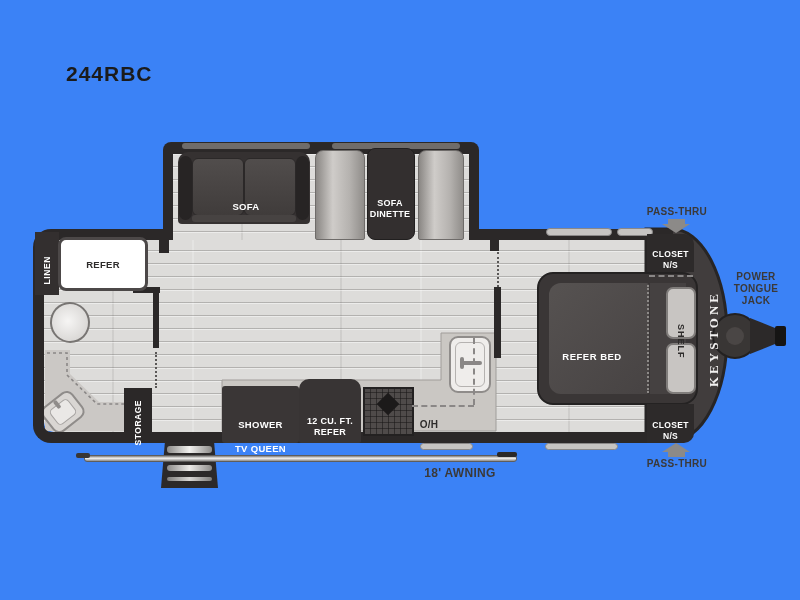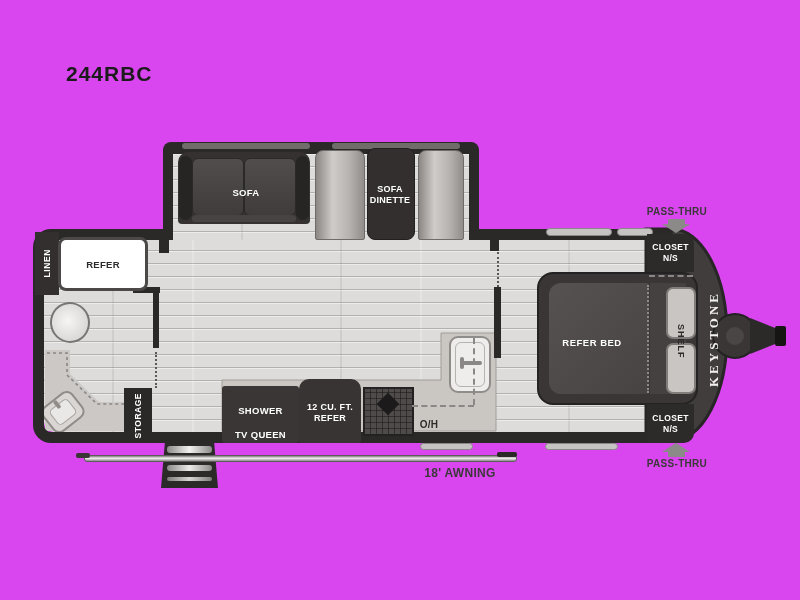--- a/index.html
+++ b/index.html
@@ -1,21 +1,21 @@
 <!DOCTYPE html>
 <html><head>
 <meta charset="utf-8">
 <style>
   html,body{margin:0;padding:0;background:#ffffff;}
-  #stage{position:relative;width:800px;height:600px;background:#d946ef;overflow:hidden;
+  #stage{position:relative;width:800px;height:600px;background:#3b82f6;overflow:hidden;
          font-family:"Liberation Sans",sans-serif;}
   .abs{position:absolute;box-sizing:border-box;}
   .lbl{position:absolute;box-sizing:border-box;font-weight:700;color:#2e2c2b;
        text-align:center;letter-spacing:.3px;line-height:1.25;z-index:7;}
-  .white{color:#ffffff;}
+  .white{color:#ffffff;margin-top:14px;}
   .plank{background-color:#dddcda;background-image:
     repeating-linear-gradient(180deg, rgba(255,255,255,.45) 0 1px, transparent 1px 12px, rgba(110,108,106,.38) 12px 13px),
     repeating-linear-gradient(90deg, transparent 0 68px, rgba(120,118,116,.14) 68px 70px, transparent 70px 148px, rgba(255,255,255,.22) 148px 150px, transparent 150px 228px);}
   .wall{background:#2b2828;}
   .darkbox{background:#332f2f;}
   .pillwin{background:#c6c4c2;border:1px solid #8a8888;border-radius:4px;z-index:4;}
   .vup{writing-mode:vertical-rl;transform:rotate(180deg);}
   .vdown{writing-mode:vertical-rl;}
   .flexc{display:flex;align-items:center;justify-content:center;}
   .dash{position:absolute;z-index:6;}
@@ -156,14 +156,15 @@
   <div class="abs" style="left:497px;top:452px;width:20px;height:5px;background:#2b2928;border-radius:2px;z-index:8;"></div>
   <div class="lbl" style="left:418px;top:466px;width:84px;font-size:12px;color:#3b3938;">18' AWNING</div>
 
   <div class="lbl" style="left:636px;top:206px;width:82px;font-size:10px;color:#3b3938;">PASS-THRU</div>
   <div class="abs" style="left:668px;top:219px;width:17px;height:5px;background:#8c8a88;z-index:7;"></div>
   <div class="tri" style="left:662px;top:224px;border-left:14px solid transparent;border-right:14px solid transparent;border-top:9px solid #8c8a88;"></div>
   <div class="tri" style="left:662px;top:443px;border-left:14px solid transparent;border-right:14px solid transparent;border-bottom:9px solid #8c8a88;"></div>
   <div class="abs" style="left:668px;top:452px;width:17px;height:5px;background:#8c8a88;z-index:7;"></div>
   <div class="lbl" style="left:636px;top:458px;width:82px;font-size:10px;color:#3b3938;">PASS-THRU</div>
 
+  <div class="lbl" style="left:723px;top:271px;width:66px;font-size:10px;line-height:1.18;color:#3b3938;">POWER TONGUE JACK</div>
 
 </div>
 
 </body></html>

